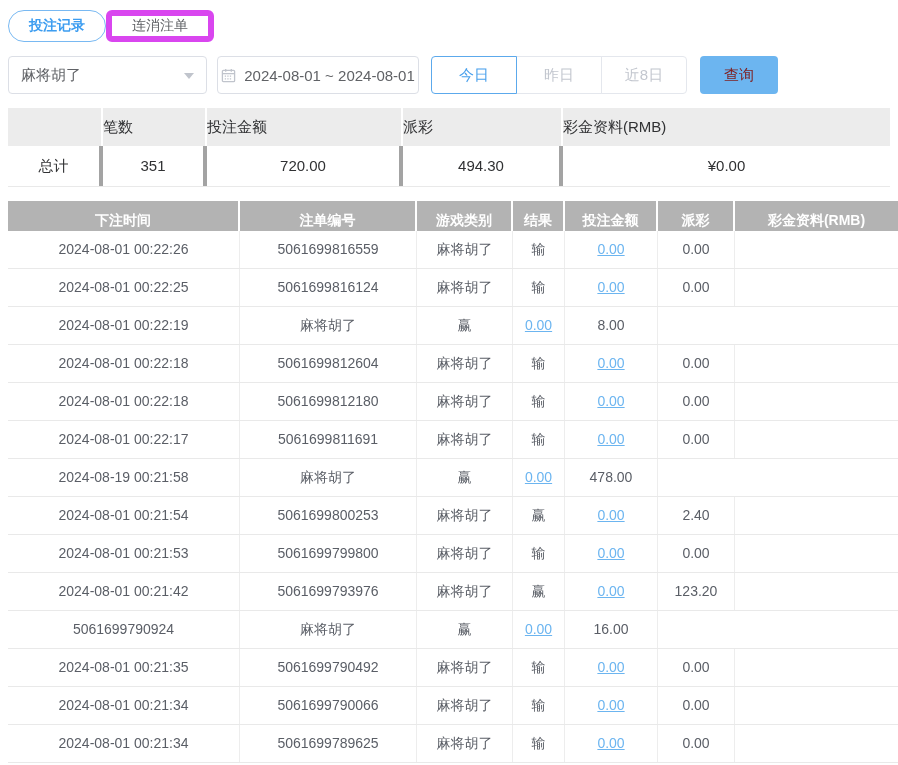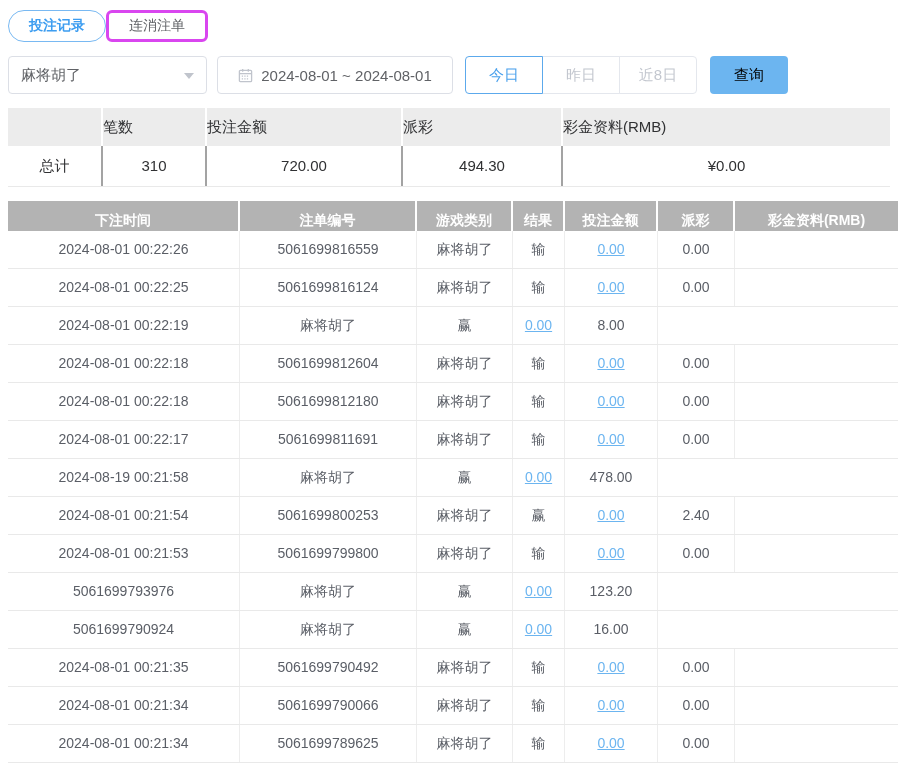--- a/index.html
+++ b/index.html
@@ -4,57 +4,57 @@
 <style>
   * { margin:0; padding:0; box-sizing:border-box; }
   html,body { width:898px; height:765px; overflow:hidden; background:#fff;
     font-family:"Liberation Sans","DejaVu Sans",sans-serif; color:#606266; }
 
   .page { padding:10px 8px 0 8px; width:898px; }
 
   
   .tabs { display:flex; align-items:center; }
   .tab { height:32px; padding:0 20px; display:inline-flex; align-items:center;
-    background:#fff; border:3px solid #d946ef; border-radius:6px;
+    background:#fff; border:6px solid #d946ef; border-radius:6px;
     font-size:14px; color:#606266; cursor:pointer; }
   .tab.active { border:1px solid #79b9f2; border-radius:16px; color:#3d9df0; font-weight:bold; }
 
   
   .filters { display:flex; align-items:center; margin-top:14px; }
   .select { position:relative; width:199px; height:38px; border:1px solid #dcdfe6;
     border-radius:4px; background:#fff; display:flex; align-items:center;
     padding:0 30px 0 12px; font-size:15px; color:#606266; cursor:pointer; }
   .caret { position:absolute; right:12px; top:16px; width:0; height:0;
     border-left:5px solid transparent; border-right:5px solid transparent;
     border-top:6px solid #c0c4cc; }
-  .datepicker { margin-left:10px; width:236px; height:38px; border:1px solid #dcdfe6;
+  .datepicker { margin-left:10px; width:202px; height:38px; border:1px solid #dcdfe6;
     border-radius:4px; background:#fff; display:flex; align-items:center;
     justify-content:center; gap:8px; font-size:15px; color:#606266; cursor:pointer; }
   .cal-icon { width:15px; height:15px; color:#c0c4cc; flex:0 0 auto; }
   .btn-group { display:flex; margin-left:12px; }
-  .btn-group .qbtn { width:78px; height:38px; background:#fff; border:1px solid #e4e7ed;
+  .btn-group .qbtn { width:86px; height:38px; background:#fff; border:1px solid #e4e7ed;
     font-size:15px; color:#c3c7cf; cursor:pointer; margin-left:-1px;
     font-family:inherit; }
   .btn-group .qbtn:first-child { margin-left:0; border-radius:4px 0 0 4px; }
   .btn-group .qbtn:last-child { border-radius:0 4px 4px 0; }
   .btn-group .qbtn.active { border:1px solid #5ca9ec; color:#49a0ec; position:relative; z-index:2; }
   .search-btn { margin-left:13px; width:78px; height:38px; background:#6cb5f0;
-    color:#000000; border:none; border-radius:4px; font-size:15px; cursor:pointer;
+    color:#7f1d1d; border:none; border-radius:4px; font-size:15px; cursor:pointer;
     font-family:inherit; }
 
   
   .summary { margin-top:14px; width:882px; }
   .summary .s-head { display:grid; grid-template-columns:95px 104px 196px 160px 1fr; }
   .summary .s-head > div { background:#ececec; height:38px; line-height:38px;
     text-align:left; font-size:15px; color:#303133; border-right:2px solid #fff; }
   .summary .s-head > div:last-child { border-right:none; }
   .summary .s-row { display:grid; grid-template-columns:95px 104px 196px 160px 1fr;
     border-bottom:1px solid #e9e9e9; }
   .summary .s-row > div { background:#fff; height:40px; line-height:40px;
-    text-align:center; font-size:15px; color:#303133; border-right:2px solid #a3a3a3; }
+    text-align:center; font-size:15px; color:#303133; border-right:4px solid #a3a3a3; }
   .summary .s-row > div:last-child { border-right:none; }
 
   
   .table { margin-top:14px; width:890px; }
   .t-head { display:grid; grid-template-columns:232px 177px 96px 52px 93px 77px 1fr; }
   .t-head > div { background:#b3b3b3; height:30px; line-height:38px; text-align:center;
     color:#fff; font-size:14px; font-weight:bold; border-right:2px solid #fff; }
   .t-head > div:last-child { border-right:none; }
   .t-row { display:grid; grid-template-columns:232px 177px 96px 52px 93px 77px 1fr;
     border-bottom:1px solid #e9e9e9; }
@@ -103,21 +103,21 @@
   <div class="summary">
     <div class="s-head">
       <div></div>
       <div>笔数</div>
       <div>投注金额</div>
       <div>派彩</div>
       <div>彩金资料(RMB)</div>
     </div>
     <div class="s-row">
       <div>总计</div>
-      <div>310</div>
+      <div>351</div>
       <div>720.00</div>
       <div>494.30</div>
       <div>¥0.00</div>
     </div>
   </div>
 
   <div class="table">
     <div class="t-head">
       <div>下注时间</div>
       <div>注单编号</div>
@@ -228,20 +228,21 @@
     <div>麻将胡了</div>
     <div>输</div>
     <div>
       <span class="bet-link">0.00</span>
     </div>
     <div>0.00</div>
     <div></div>
   </div>
 
   <div class="t-row">
+    <div>2024-08-01 00:21:42</div>
     <div>5061699793976</div>
     <div>麻将胡了</div>
     <div>赢</div>
     <div>
       <span class="bet-link">0.00</span>
     </div>
     <div>123.20</div>
     <div></div>
   </div>
 

